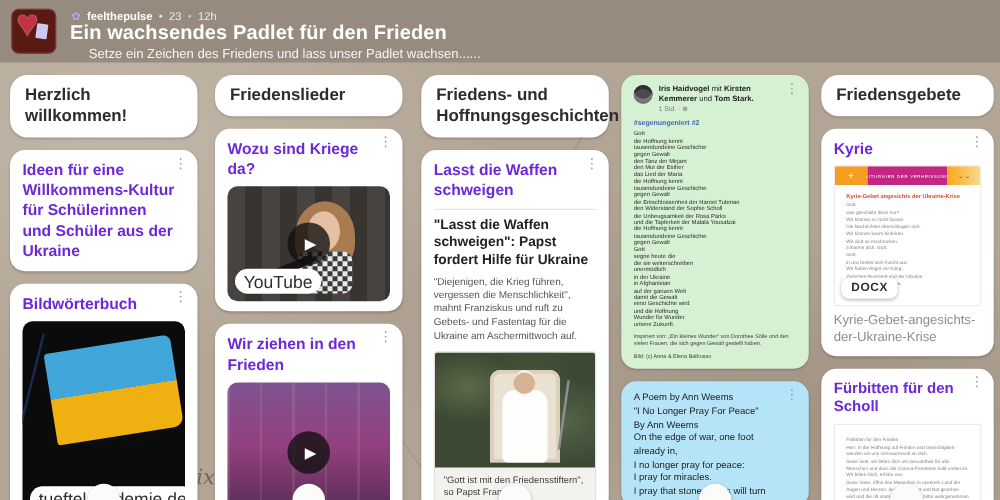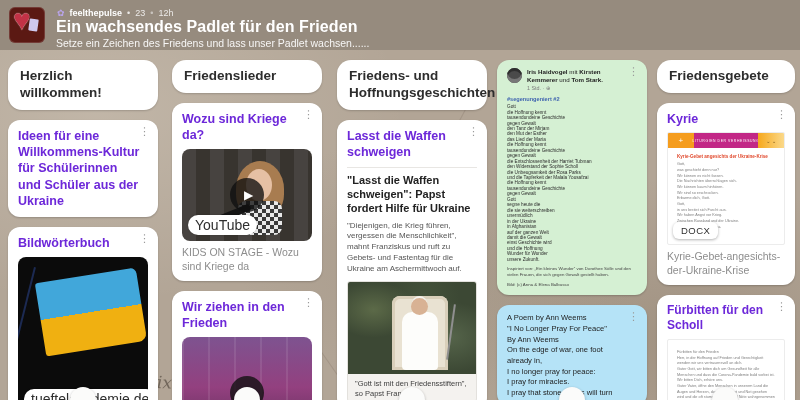--- a/index.html
+++ b/index.html
@@ -25,21 +25,21 @@
             text-shadow:0 0 1px #fff; }
   .avatar-note { position:absolute; right:7px; top:12px; width:9px; height:12px;
             background:#cfc9ef; border-radius:1px; transform:rotate(8deg); }
   .meta { position:absolute; left:57px; top:8px; font-size:9px;
           color:rgba(255,255,255,.82); display:flex; gap:5px; align-items:center; }
   .meta .user { font-weight:bold; color:#fff; }
   .meta .flower { color:#b9a4ea; font-size:9px; }
   .meta .dim { opacity:.6; }
   .btitle { position:absolute; left:56px; top:18px; font-size:16px; font-weight:bold;
             color:#ffffff; letter-spacing:.1px; }
-  .bsub { position:absolute; left:56px; top:37px; font-size:10.5px;
+  .bsub { position:absolute; left:71px; top:37px; font-size:10.5px;
           color:rgba(255,255,255,.92); }
 
   
   .col { position:absolute; top:60px; width:150px; display:flex;
          flex-direction:column; gap:10px; }
   .pill { background:#fff; border-radius:14px; padding:8px 12px;
           box-shadow:0 1px 2px rgba(0,0,0,.18); }
   .pill span { font-weight:bold; font-size:13.5px; color:#2d2d2d; line-height:1.25;
           display:block; }
   .card { position:relative; background:#fff; border-radius:12px;
@@ -126,21 +126,21 @@
   .banner-magenta { width:56%; background:#c22786; color:#fff; font-size:3.4px;
      letter-spacing:.6px; display:flex; align-items:center; justify-content:center;
      white-space:nowrap; }
   .banner-grad { width:22%; background:linear-gradient(90deg,#f6a81c,#fbd98a);
      color:#6b4a10; font-size:5px; display:flex; align-items:center; justify-content:center; }
   .docpage { padding:6px 9px 14px; }
   .doc-h { font-size:4.6px; font-weight:bold; color:#e1492d; margin-bottom:3px; }
   .doc-body { font-size:3.8px; line-height:1.5; color:#808080; }
   .doc-center { text-align:center; padding-top:10px; }
   .filechip { position:absolute; left:5px; bottom:5px; background:#fff; border-radius:6px;
-     padding:3px 8px; font-size:9.5px; font-weight:normal; letter-spacing:.5px; color:#2e2e2e;
+     padding:3px 8px; font-size:9.5px; font-weight:bold; letter-spacing:.5px; color:#2e2e2e;
      box-shadow:0 1px 3px rgba(0,0,0,.3); }
 
   .fab { position:absolute; top:387px; width:26px; height:26px; border-radius:50%;
          background:#fbfbfa; box-shadow:0 1px 3px rgba(0,0,0,.28); cursor:pointer; }
 </style>
 </head>
 <body>
 
 <div class="board">
   <div class="bg-tex"></div>
@@ -197,21 +197,20 @@
       <span class="kebab">⋮</span>
       <h3 class="card-title">Wozu sind Kriege da?</h3>
       <div class="media thumb thumb-sing">
         <div class="sing-hair"></div>
         <div class="sing-face"></div>
         <div class="sing-scarf"></div>
         <div class="sing-mic"></div>
         <div class="play">▶</div>
         <span class="chip">YouTube</span>
       </div>
-      <p class="caption">KIDS ON STAGE - Wozu sind Kriege da</p>
     </article>
     <article class="card">
       <span class="kebab">⋮</span>
       <h3 class="card-title">Wir ziehen in den Frieden</h3>
       <div class="media thumb-band">
         <div class="band-planks"></div>
 
         <div class="play">▶</div>
 
       </div>

